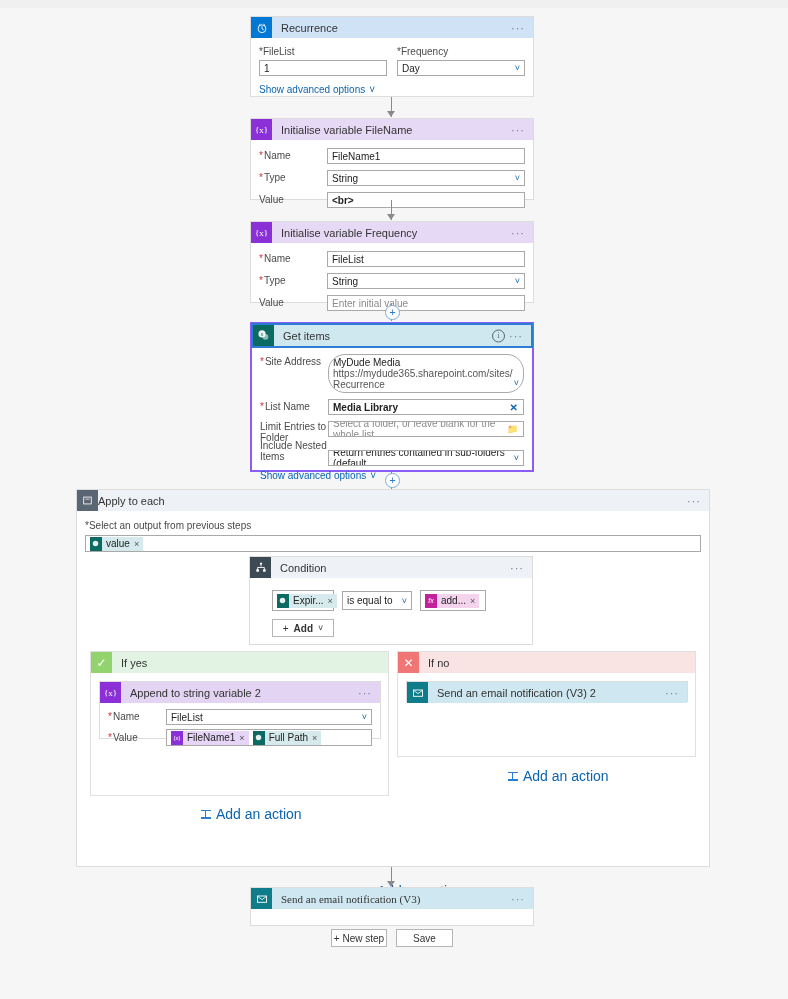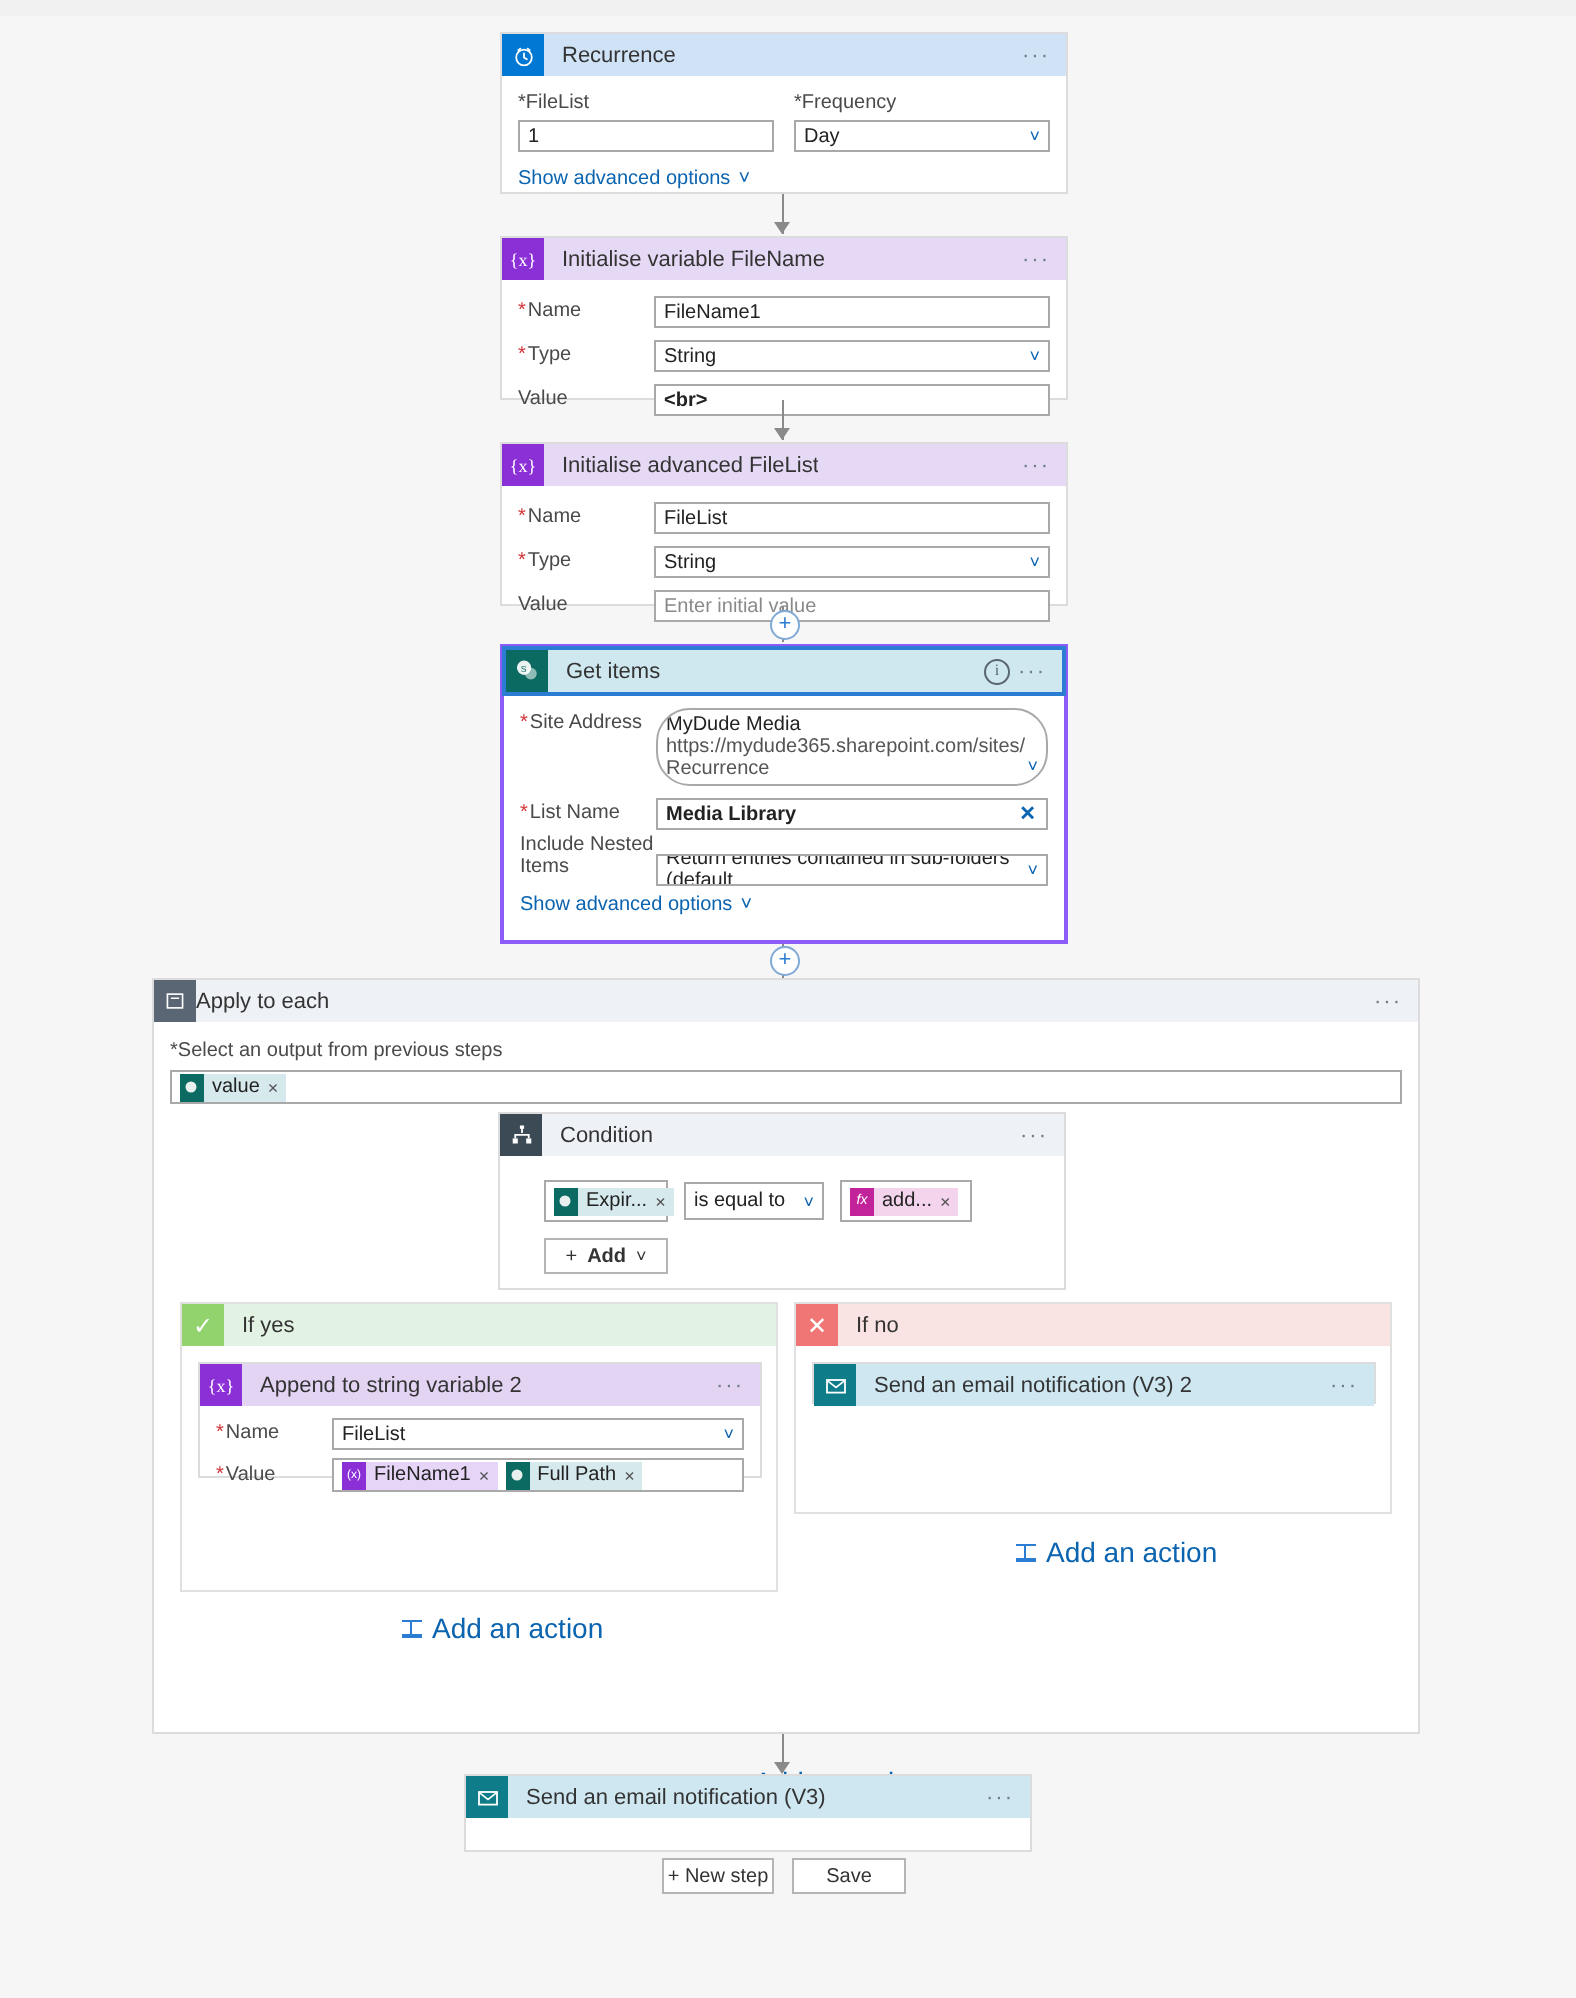--- a/index.html
+++ b/index.html
@@ -239,21 +239,21 @@
   </div>
 </div>
 <div class="conn" style="left:391px;top:200px;height:20px;"></div>
 <div class="arrow" style="left:387px;top:214px;"></div>
 
 <div class="card" style="left:250px;top:221px;width:284px;height:82px;">
   <div class="card-hd hd-purple">
     <div class="ico ico-purple">
         <span style="font-size:9px;font-family:'Liberation Serif',serif;">{x}</span>
       </div>
-    <div class="ttl">Initialise advanced FileList</div>
+    <div class="ttl">Initialise variable Frequency</div>
     <div class="ellip">···</div>
   </div>
   <div class="cbody">
     <div class="row">
       <div class="lbl"><span class="req">*</span><span>Name</span></div>
       <div class="fld">FileList</div>
     </div>
     <div class="row">
       <div class="lbl"><span class="req">*</span><span>Type</span></div>
       <div class="fld">
@@ -291,20 +291,29 @@
         <span style="color:#555;">https://mydude365.sharepoint.com/sites/</span>
         <span style="color:#555;">Recurrence</span>
         <span class="chev" style="bottom:3px;top:auto;">˅</span>
       </div>
     </div>
     <div class="row">
       <div class="lbl"><span class="req">*</span><span>List Name</span></div>
       <div class="fld" style="font-weight:bold;">
           <span>Media Library</span>
           <span class="xmark">✕</span>
+        </div>
+    </div>
+    <div class="row" style="margin-bottom:1px;align-items:flex-start;">
+      <div class="lbl lbl2">
+        <span>Limit Entries to</span><br><span>Folder</span>
+      </div>
+      <div class="fld ph">
+          <span>Select a folder, or leave blank for the whole list</span>
+          <span class="folder">📁</span>
         </div>
     </div>
     <div class="row" style="margin-bottom:3px;align-items:flex-start;margin-top:-4px;">
       <div class="lbl lbl2">
         <span>Include Nested</span><br><span>Items</span>
       </div>
       <div class="fld" style="margin-top:10px;">
           <span>Return entries contained in sub-folders (default</span>
           <span class="chev">˅</span>
         </div>
@@ -474,21 +483,21 @@
     <span class="aa-ico">
         <span class="aa-base"></span>
       </span>
     <span>Add an action</span>
   </div>
 </div>
 
 <div class="conn" style="left:391px;top:867px;height:19px;"></div>
 <div class="arrow" style="left:387px;top:881px;"></div>
 
-<div class="card" style="left:232px;top:887px;width:284px;height:39px;">
+<div class="card" style="left:250px;top:887px;width:284px;height:39px;font-family:Liberation Serif, serif;">
   <div class="card-hd hd-lightblue">
     <div class="ico ico-teal">
       <svg width="12" height="12" viewBox="0 0 16 16">
           <rect x="2" y="4" width="12" height="8.4" fill="none" stroke="#fff" stroke-width="1.2"></rect>
           <path d="M2.4 4.6 8 8.9l5.6-4.3" stroke="#fff" stroke-width="1.1" fill="none"></path>
         </svg>
     </div>
     <div class="ttl">Send an email notification (V3)</div>
     <div class="ellip">···</div>
   </div>

